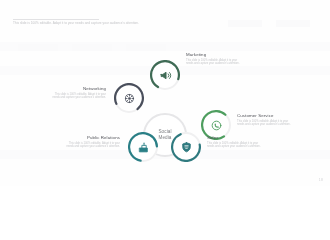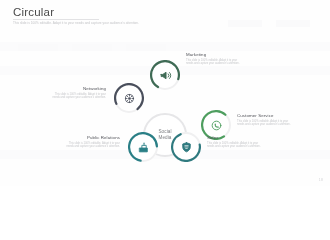--- a/index.html
+++ b/index.html
@@ -79,21 +79,20 @@
 
   <div class="wm b1"></div>
   <div class="wm b2"></div>
   <div class="wm b3"></div>
   <div class="wm-blk" style="left:18px;top:44px;width:40px;"></div>
   <div class="wm-blk" style="left:72px;top:44px;width:40px;"></div>
   <div class="wm-blk" style="left:126px;top:44px;width:40px;"></div>
   <div class="wm-blk" style="left:228px;top:20px;width:34px;"></div>
   <div class="wm-blk" style="left:276px;top:20px;width:34px;"></div>
 
-  <div class="title">Circular</div>
   <div class="title-rule"></div>
   <div class="subtitle">This slide is 100% editable. Adapt it to your needs and capture your audience's attention.</div>
 
   <div class="diagram">
 
     <div class="hub">
       <div class="hub-label">
         <div>Social</div>
         <div>Media</div>
       </div>

